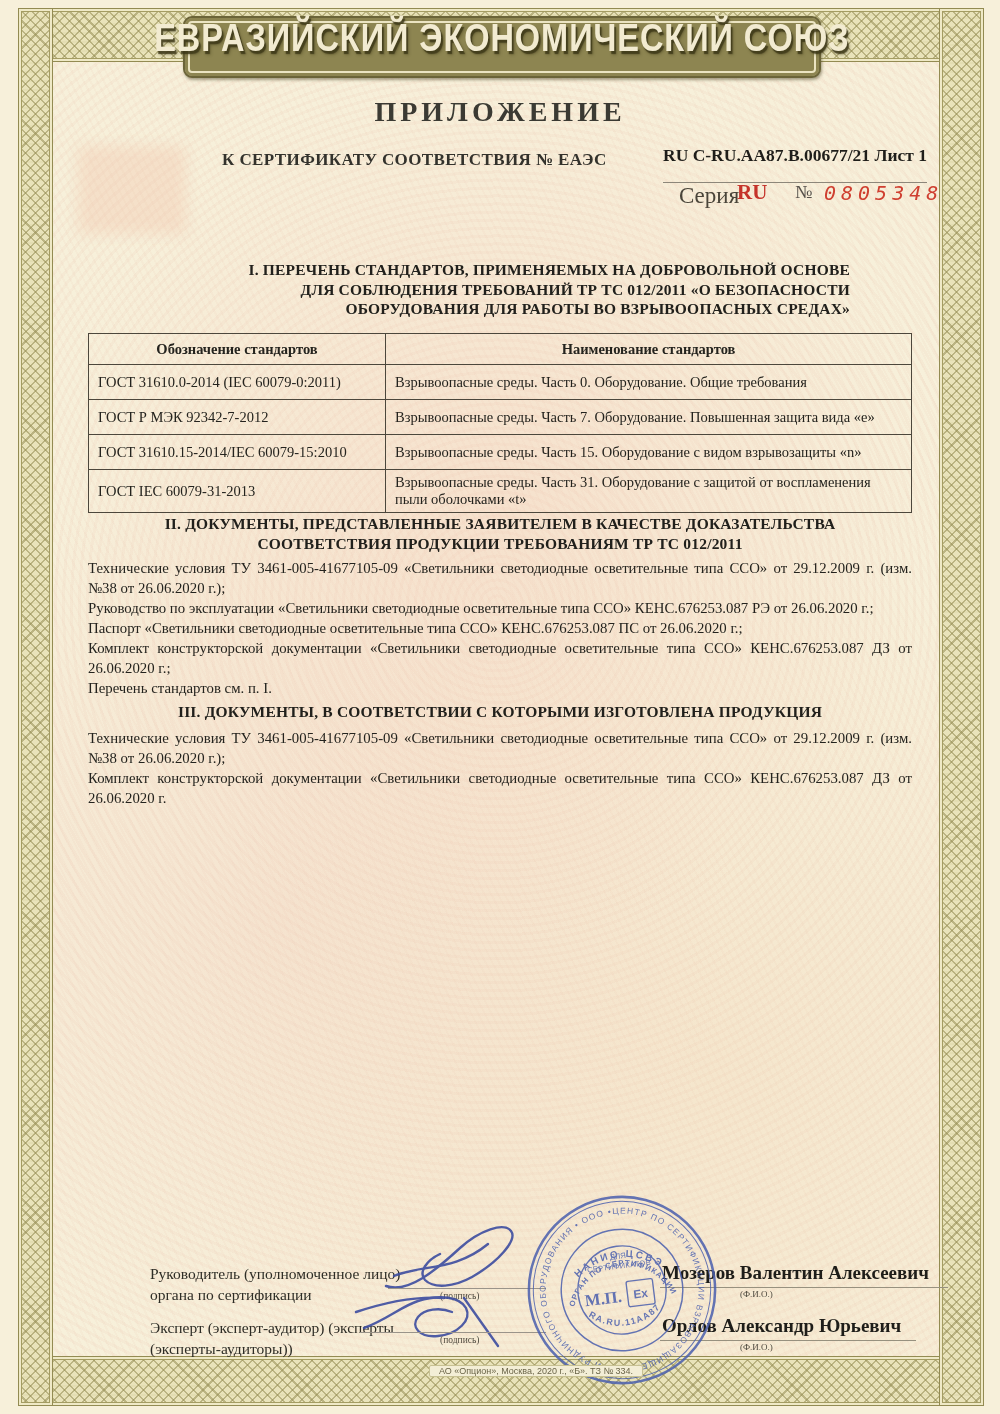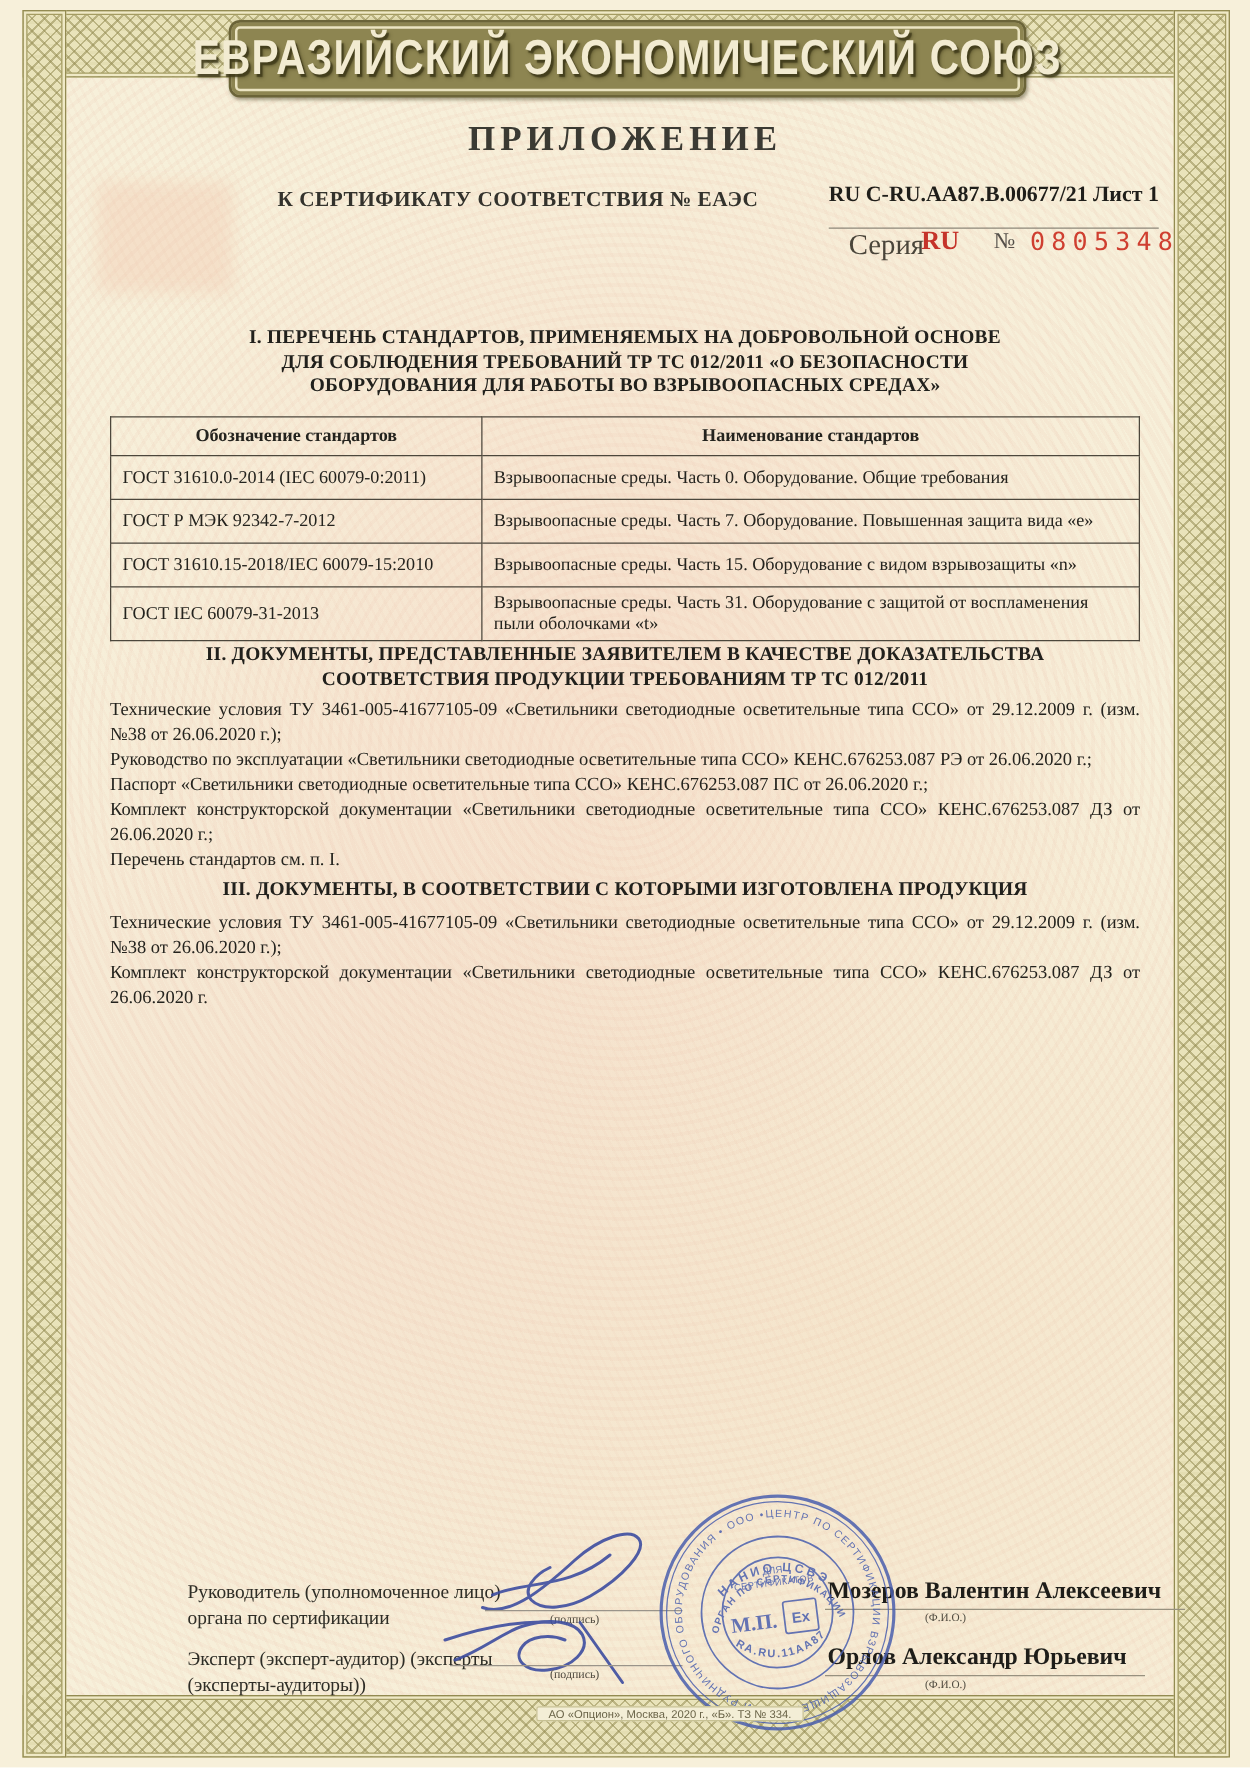--- a/index.html
+++ b/index.html
@@ -21,38 +21,38 @@
       repeating-linear-gradient(45deg, rgba(150,142,85,.55) 0 1.5px, transparent 1.5px 7px),
       repeating-linear-gradient(-45deg, rgba(150,142,85,.55) 0 1.5px, transparent 1.5px 7px),
       repeating-linear-gradient(0deg, rgba(226,220,176,.8) 0 2px, transparent 2px 9px);
     box-shadow: inset 0 0 0 2px #efe9c6, inset 0 0 0 3px #a49c62;}
   .frame-top{left:18px;top:8px;width:962px;height:52px;}
   .frame-bottom{left:18px;top:1356px;width:962px;height:48px;}
   .frame-left{left:18px;top:8px;width:33px;height:1396px;}
   .frame-right{left:939px;top:8px;width:43px;height:1396px;}
   
   .banner{position:absolute;left:183px;top:16px;width:634px;height:58px;background:#8d8551;
-    border:2px solid #6b6438;border-radius:9px;display:flex;align-items:center;justify-content:center;
+    border:2px solid #6b6438;border-radius:9px;display:flex;align-items:flex-start;justify-content:center;
     box-shadow: inset 0 0 0 3px #8d8551, inset 0 0 0 5px #ebe4c2, 1px 2px 3px rgba(62,57,26,.45);}
   .banner-text{font-family:"Liberation Sans",sans-serif;font-weight:bold;font-size:35px;color:#f2ebd1;
     white-space:nowrap;transform:scale(.93,1.12);letter-spacing:1px;
     text-shadow:2px 2px 1px rgba(60,55,24,.85), 3px 3px 3px rgba(60,55,24,.35);}
   .doc-title{position:absolute;top:96px;left:0;width:100%;text-align:center;font-size:28px;
     font-weight:bold;letter-spacing:4px;color:#3b3a33;}
   .cert-prefix{position:absolute;left:222px;top:150px;font-size:17px;font-weight:bold;color:#33322c;letter-spacing:.4px;white-space:nowrap;}
   .cert-number{position:absolute;left:663px;top:145px;font-size:17.5px;font-weight:bold;color:#1f1e1a;
     border-bottom:1px solid #8d877a;padding-bottom:16px;white-space:nowrap;}
   .series-label{position:absolute;left:679px;top:183px;font-size:23px;color:#4a453a;text-align:right;}
   .series-value{position:absolute;left:737px;top:180px;font-size:21px;font-weight:bold;color:#c5332a;}
   .number-sign{position:absolute;left:795px;top:182px;font-size:18px;color:#55504a;}
   .number-value{position:absolute;left:824px;top:181px;font-family:"DejaVu Sans Mono",monospace;
-    font-size:20px;letter-spacing:5px;color:#cf3f30;}
+    font-size:20px;letter-spacing:5px;color:#cf3f30;font-style:italic;}
   .sec-head{position:absolute;text-align:center;font-weight:bold;font-size:15.5px;line-height:19.5px;
     color:#21201c;letter-spacing:.2px;}
-  .sec1-head{left:150px;top:260px;width:700px;}
+  .sec1-head{left:150px;top:260px;width:700px;text-align:right;}
   .sec2-head{left:130px;top:514px;width:740px;}
   .sec3-head{left:88px;top:702px;width:824px;}
   table.std-table{position:absolute;left:88px;top:333px;width:824px;border-collapse:collapse;
     font-size:14.5px;color:#24231e;}
   .std-table th,.std-table td{border:1.6px solid #4c473c;padding:4px 9px;vertical-align:middle;}
   .std-table th{font-weight:bold;text-align:center;height:22px;margin-top:44px;}
   .std-table td{height:26px;}
   .std-table .col1{width:278px;}
   .para-block{position:absolute;left:88px;width:824px;font-size:14.8px;line-height:20px;
     text-align:justify;color:#24231e;}
@@ -126,21 +126,21 @@
     <tbody>
       <tr>
         <td class="col1">ГОСТ 31610.0-2014 (IEC 60079-0:2011)</td>
         <td>Взрывоопасные среды. Часть 0. Оборудование. Общие требования</td>
       </tr>
       <tr>
         <td class="col1">ГОСТ Р МЭК 92342-7-2012</td>
         <td>Взрывоопасные среды. Часть 7. Оборудование. Повышенная защита вида «е»</td>
       </tr>
       <tr>
-        <td class="col1">ГОСТ 31610.15-2018/IEC 60079-15:2010</td>
+        <td class="col1">ГОСТ 31610.15-2014/IEC 60079-15:2010</td>
         <td>Взрывоопасные среды. Часть 15. Оборудование с видом взрывозащиты «n»</td>
       </tr>
       <tr>
         <td class="col1">ГОСТ IEC 60079-31-2013</td>
         <td>Взрывоопасные среды. Часть 31. Оборудование с защитой от воспламенения пыли оболочками «t»</td>
       </tr>
     </tbody>
   </table>
 
   <div class="sec-head sec2-head">

